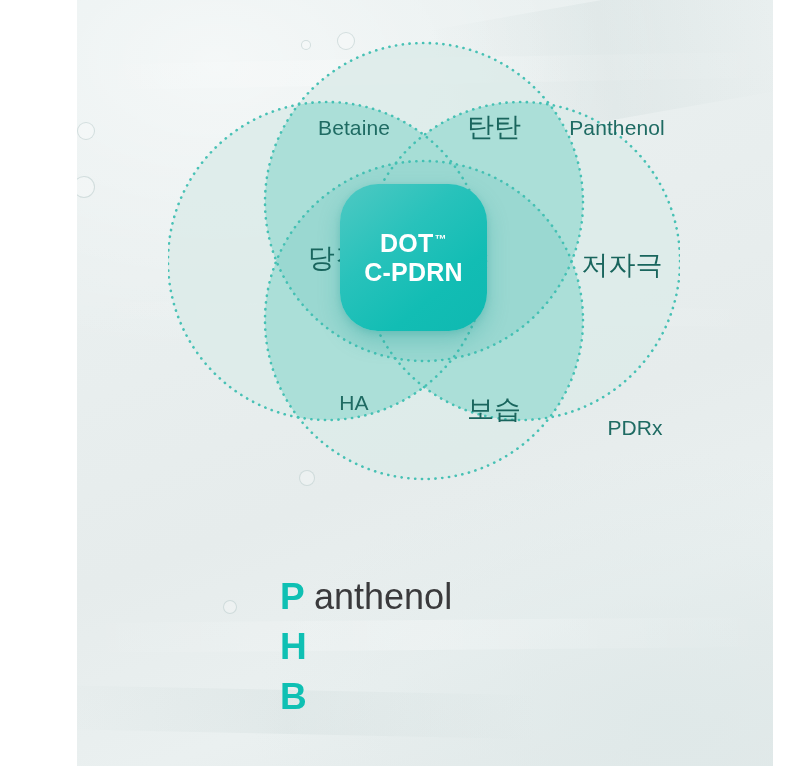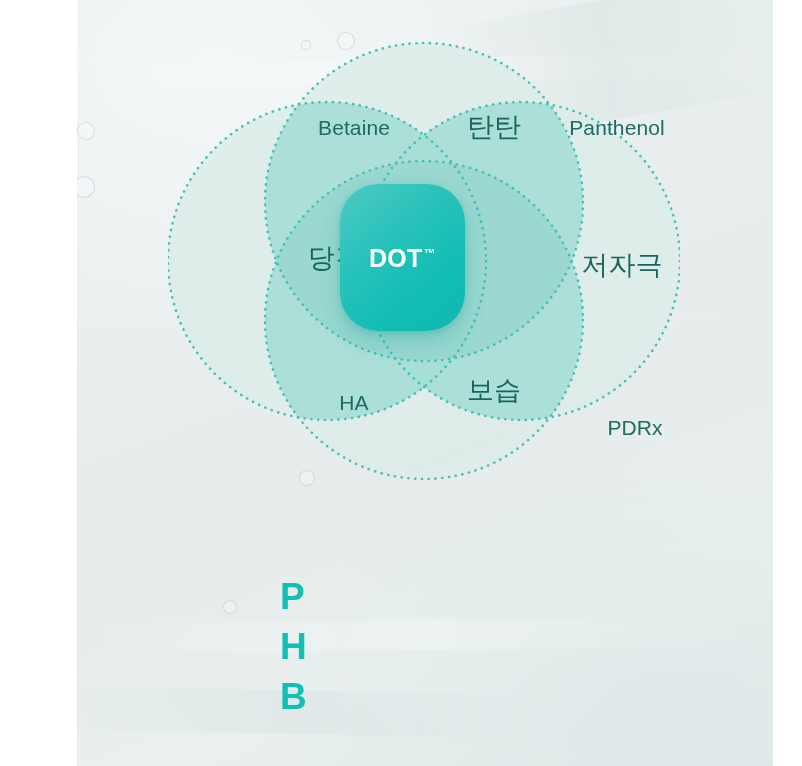--- a/index.html
+++ b/index.html
@@ -78,21 +78,21 @@
     font-weight: 400;
     font-size: 27px;
     color: #19655d;
   }
 
   
   #badge {
     position: absolute;
     left: 263px;   
     top: 184px;
-    width: 125px;
+    width: 147px;
     height: 147px;
     border-radius: 38px;
     background: linear-gradient(140deg, #4fc9c3 0%, #28c2bb 38%, #12bdb4 70%, #0fb9b1 100%);
     box-shadow: 0 10px 22px rgba(16,150,143,0.28), 0 2px 6px rgba(16,150,143,0.18);
     display: flex;
     flex-direction: column;
     align-items: center;
     justify-content: center;
     color: #ffffff;
   }
@@ -234,33 +234,35 @@
       <div class="venn-label" style="left:186px; top:376px;">HA</div>
 
       <div class="venn-label" style="left:467px; top:364px;margin-top:37px;">PDRx</div>
 
       <div class="venn-label ko" style="left:326px; top:101px;">탄탄</div>
 
       <div class="venn-label ko" style="left:194px; top:232px;">당김개선</div>
 
       <div class="venn-label ko" style="left:454px; top:239px;">저자극</div>
 
-      <div class="venn-label ko" style="left:326px; top:364px;">보습</div>
+      <div class="venn-label ko" style="left:326px; top:383px;">보습</div>
     </div>
 
     <div id="badge">
       <div class="l1"><span>DOT</span><span class="tm">™</span></div>
+      <div class="l2">C-PDRN</div>
     </div>
 
   </div>
 
   <div id="acronyms">
 
     <div class="acro-row">
       <span class="acro-initial">P</span>
+      <span class="acro-rest">anthenol</span>
     </div>
 
     <div class="acro-row">
       <span class="acro-initial">H</span>
     </div>
 
     <div class="acro-row">
       <span class="acro-initial">B</span>
     </div>
 

